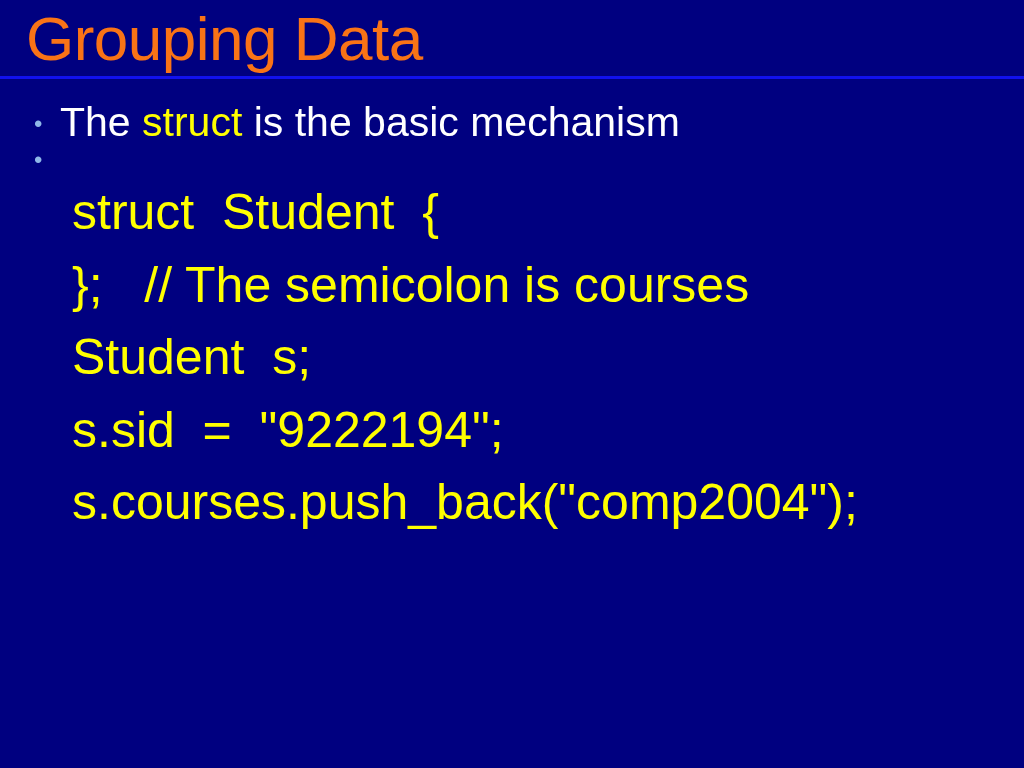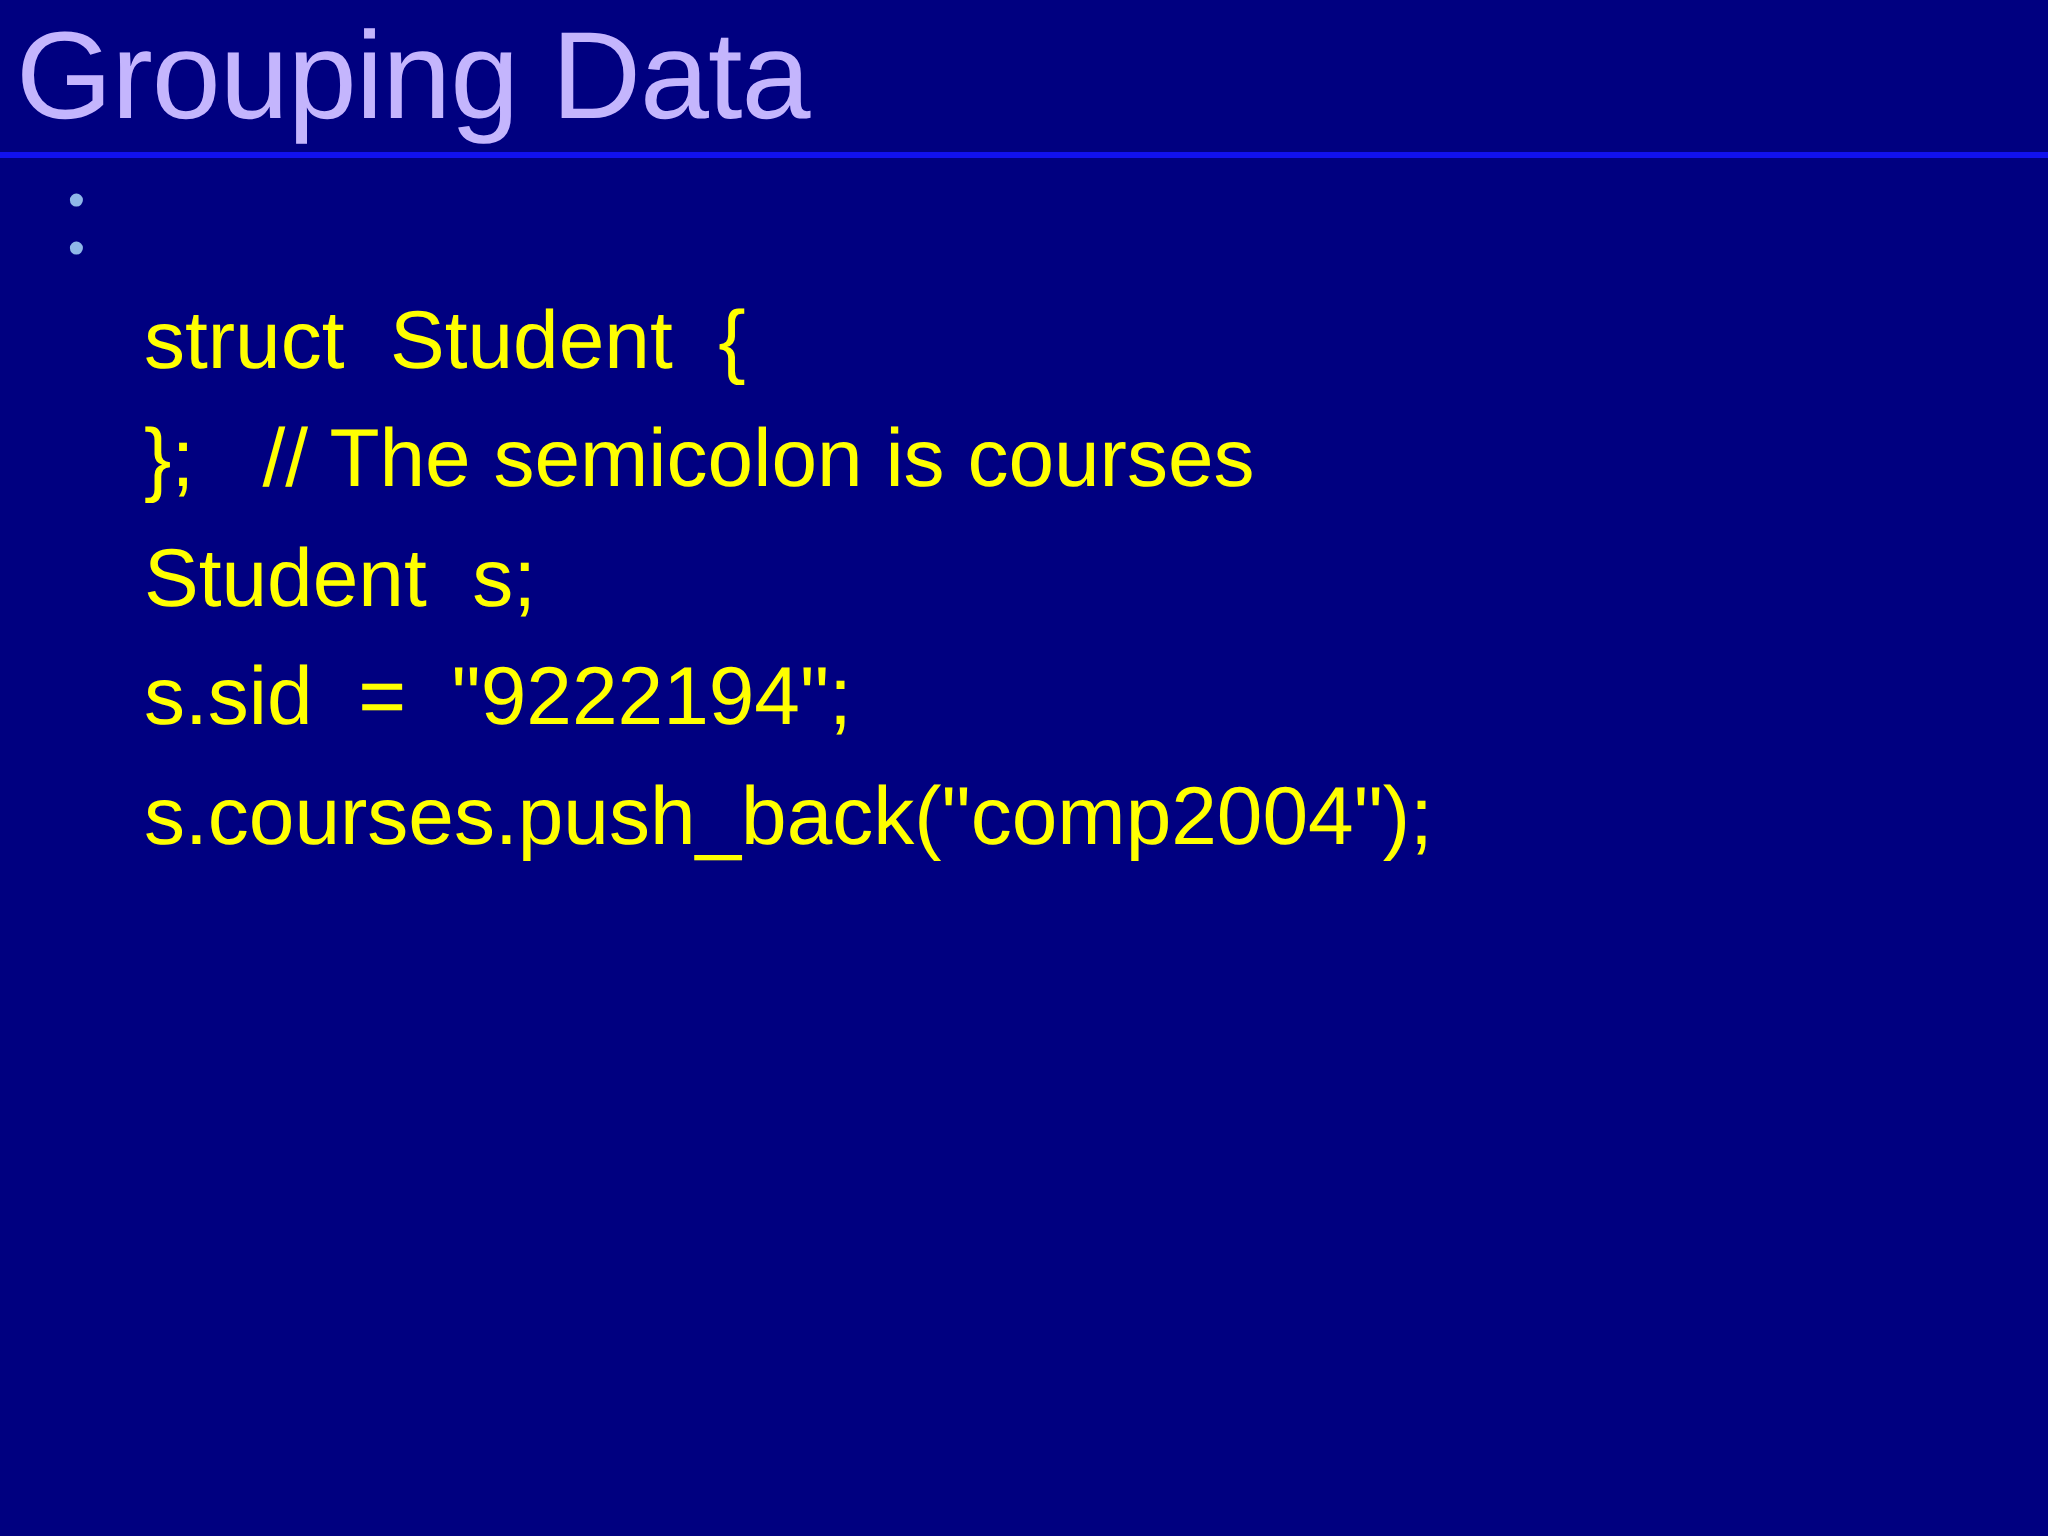--- a/index.html
+++ b/index.html
@@ -14,24 +14,24 @@
     overflow: hidden;
   }
   .slide {
     position: relative;
     width: 1024px;
     height: 768px;
     background: #000080;
     box-sizing: border-box;
   }
   .title {
-    color: #c4b5fd;
+    color: #f97316;
     font-size: 62px;
     line-height: 1;
-    padding: 8px 0 4px 8px;
+    padding: 8px 0 4px 26px;
     letter-spacing: -0.5px;
     white-space: nowrap;
   }
   .title-rule {
     width: 1024px;
     height: 3px;
     background: #1111ee;
     margin-top: 2px;
   }
   .body {
@@ -52,38 +52,39 @@
     width: 26px;
     flex: 0 0 26px;
     display: inline-block;
     transform: translateY(-4px);
   }
   .bullet-text .kw {
     color: #ffff00;
   }
   .code {
     color: #ffff00;
-    font-size: 41px;
+    font-size: 50px;
     line-height: 1.45;
     white-space: pre;
     padding-left: 38px;
   }
 </style>
 </head>
 <body>
 
 <div class="slide">
 
   <div class="title">Grouping Data</div>
   <div class="title-rule"></div>
 
   <div class="body">
 
     <div class="bullet-line">
       <span class="bullet-dot">•</span>
+      <span class="bullet-text"><span>The  </span><span class="kw">struct</span><span>  is the basic mechanism</span></span>
     </div>
 
     <div class="bullet-line">
       <span class="bullet-dot">•</span>
     </div>
 
     <div class="code">struct  Student  {</div>
     <div class="code">};   // The semicolon is courses</div>
     <div class="code">Student  s;</div>
     <div class="code">s.sid  =  "9222194";</div>

